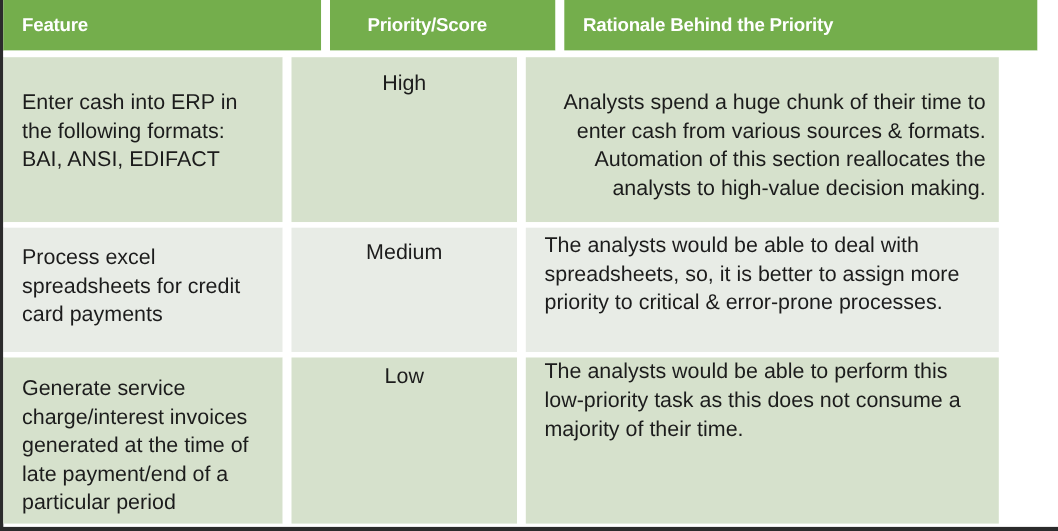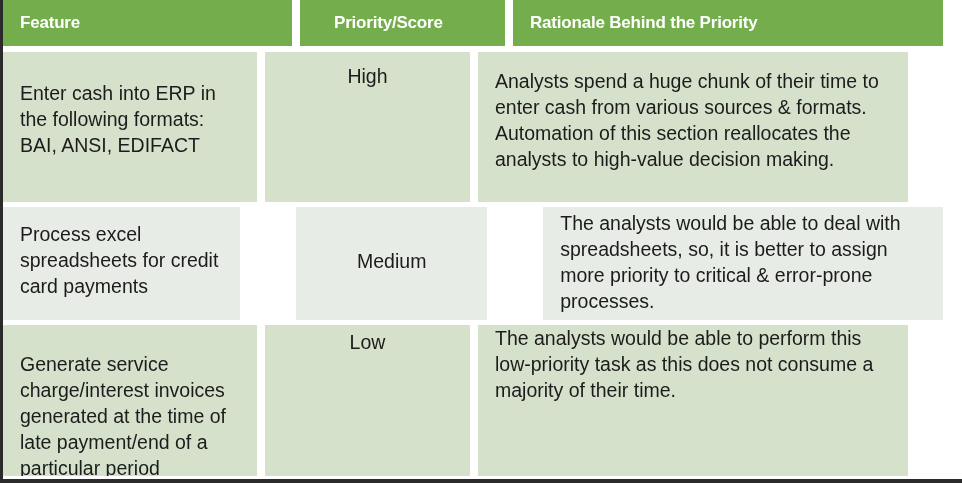--- a/index.html
+++ b/index.html
@@ -99,21 +99,21 @@
     flex: 0 0 6px;
     background: #ffffff;
   }
 
   
   .tr {
     display: flex;
     box-sizing: border-box;
   }
   .tr-1 { height: 150px; flex: 0 0 150px; }
-  .tr-2 { height: 113px; flex: 0 0 113px; gap: 24px; }
+  .tr-2 { height: 113px; flex: 0 0 113px; }
   .tr-3 { height: 151px; flex: 0 0 151px; }
 
   .td {
     box-sizing: border-box;
     font-size: 19.5px;
     line-height: 26px;
     color: #1c1c1c;
     overflow: hidden;
   }
   .td-feature   { width: 254px; padding: 0 14px 0 17px; }
@@ -125,25 +125,25 @@
   .shade-light { background: #e8ece6; }
 
   
   .v-top    { display: flex; align-items: flex-start; }
   .v-center { display: flex; align-items: flex-start; }
   .v-top > .cell-inner,
   .v-center > .cell-inner { width: 100%; }
 
   .pad-top-1 { padding-top: 28px; }
   .pad-top-2 { padding-top: 14px; }
-  .pad-top-3 { padding-top: 26px; }
+  .pad-top-3 { padding-top: 15px; }
   .pad-top-p1 { padding-top: 11px; }
-  .pad-top-p2 { padding-top: 9px; margin-top: 32px; }
+  .pad-top-p2 { padding-top: 9px; }
   .pad-top-p3 { padding-top: 4px; }
-  .pad-top-r1 { padding-top: 16px; }
+  .pad-top-r1 { padding-top: 28px; text-align: right; }
   .pad-top-r2 { padding-top: 3px; }
 </style>
 </head>
 <body>
 
 <div class="page">
 
   <div class="frame-left"></div>
   <div class="frame-bottom"></div>
 

